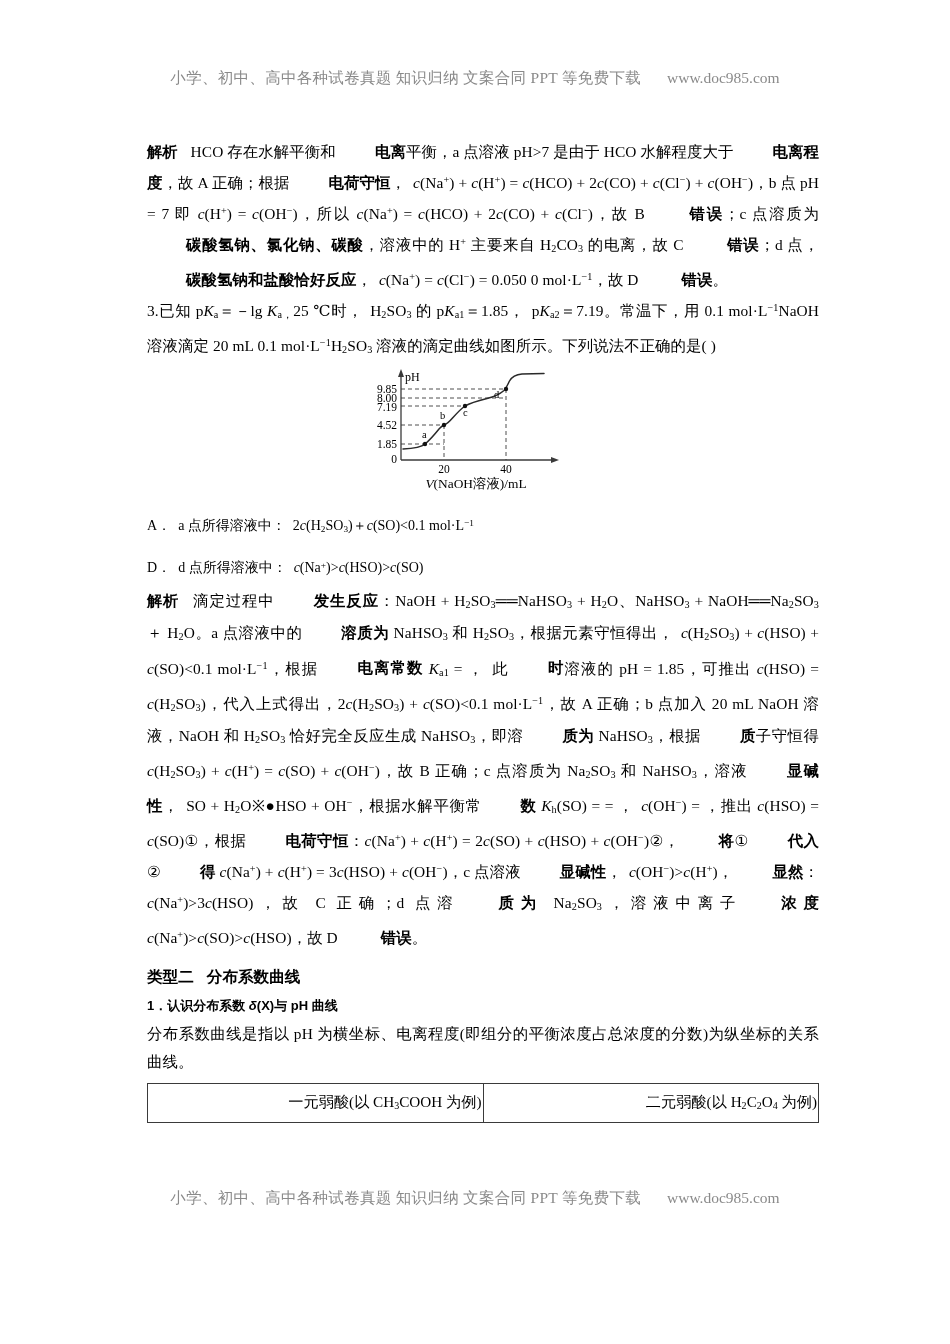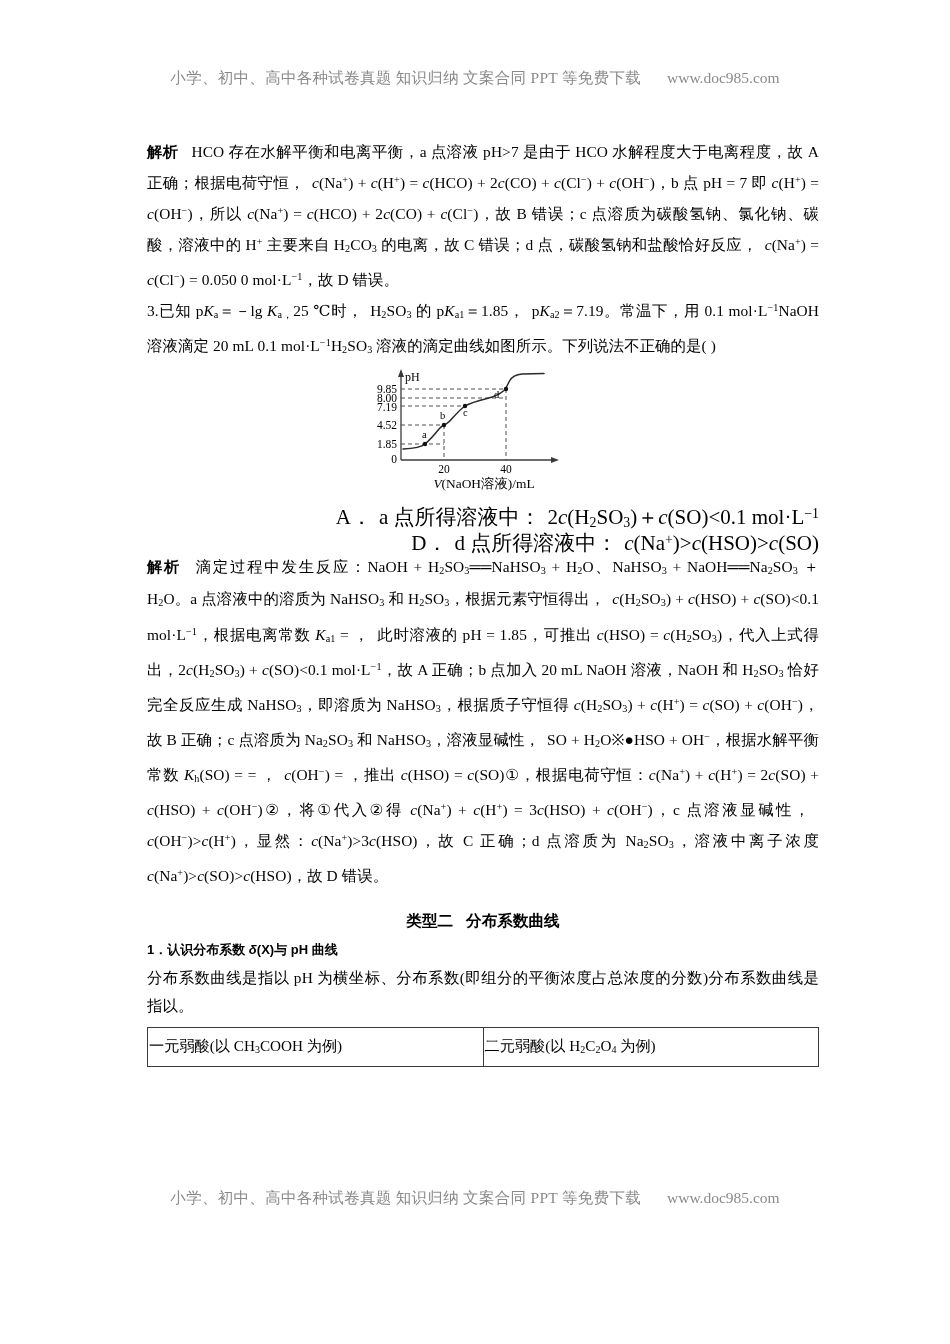--- a/index.html
+++ b/index.html
@@ -51,21 +51,22 @@
     letter-spacing: 0.1px;
   }
 
   .lbl {
     font-family: "Liberation Sans", "DejaVu Sans", sans-serif;
     font-weight: bold;
     font-size: 15.2px;
   }
   .bd {
     font-family: "Liberation Sans", "DejaVu Sans", sans-serif;
-    font-weight: normal;
+    font-weight: bold;
+    padding-left: 39px;
   }
   .sp { display: inline-block; width: 13px; }
   .sp-sm { display: inline-block; width: 7px; }
 
   i.v { font-style: italic; }
   sub { font-size: 0.66em; vertical-align: -0.22em; }
   sup { font-size: 0.66em; vertical-align: 0.45em; }
 
   .q-block { margin-top: 3px; }
 
@@ -76,64 +77,62 @@
     height: 137px;
     margin-top: 4px;
   }
   .figure-inner {
     position: absolute;
     left: 192px;
     top: 0;
   }
   .fig-caption {
     position: absolute;
-    left: 192px;
+    left: 184px;
     top: 107px;
     width: 290px;
     text-align: center;
     font-size: 13.4px;
   }
 
   
   .option {
-    font-size: 21px;
-    line-height: 17px;
+    font-size: 14px;
+    line-height: 36px;
     white-space: nowrap;
-    text-align: right;
   }
 
   .ans-line { margin-top: 2px; }
 
   
   .sec-head {
     font-family: "Liberation Sans", "DejaVu Sans", sans-serif;
     font-weight: bold;
     font-size: 15.6px;
     line-height: 29px;
-    margin-top: 16px;
-    text-align: center;
+    margin-top: 10px;
   }
   .sub-head {
     font-family: "Liberation Sans", "DejaVu Sans", sans-serif;
     font-weight: bold;
     font-size: 13px;
     line-height: 29px;
   }
 
   
   table.cmp {
     width: 672px;
     border-collapse: collapse;
     margin-top: 6px;
     table-layout: fixed;
   }
   table.cmp td {
     border: 1.3px solid #3a3a3a;
     height: 39px;
-    text-align: left;
+    text-align: right;
     vertical-align: middle;
     font-size: 15.2px;
   }
 </style>
 </head>
 <body>
 
 <div class="page">
 
   <div class="watermark wm-top">
@@ -205,21 +204,21 @@
     <div class="option"><span>A．</span><span class="sp-sm"></span>a 点所得溶液中：<span class="sp-sm"></span>2<i class="v">c</i>(H<sub>2</sub>SO<sub>3</sub>)＋<i class="v">c</i>(SO)&lt;0.1 mol·L<sup>−1</sup></div>
     <div class="option"><span>D．</span><span class="sp-sm"></span>d 点所得溶液中：<span class="sp-sm"></span><i class="v">c</i>(Na<sup>+</sup>)&gt;<i class="v">c</i>(HSO)&gt;<i class="v">c</i>(SO)</div>
 
 
     <p class="para"><span class="lbl">解析</span><span class="sp"></span>滴定过程中<span class="bd">发生反应</span>：NaOH + H<sub>2</sub>SO<sub>3</sub>══NaHSO<sub>3</sub> + H<sub>2</sub>O、NaHSO<sub>3</sub> + NaOH══Na<sub>2</sub>SO<sub>3</sub> ＋ H<sub>2</sub>O。a 点溶液中的<span class="bd">溶质为</span> NaHSO<sub>3</sub> 和 H<sub>2</sub>SO<sub>3</sub>，根据元素守恒得出，<span class="sp-sm"></span><i class="v">c</i>(H<sub>2</sub>SO<sub>3</sub>) + <i class="v">c</i>(HSO) + <i class="v">c</i>(SO)&lt;0.1 mol·L<sup>−1</sup>，根据<span class="bd">电离常数</span> <i class="v">K</i><sub>a1</sub> = ，<span class="sp-sm"></span>此<span class="bd">时</span>溶液的 pH = 1.85，可推出 <i class="v">c</i>(HSO) = <i class="v">c</i>(H<sub>2</sub>SO<sub>3</sub>)，代入上式得出，2<i class="v">c</i>(H<sub>2</sub>SO<sub>3</sub>) + <i class="v">c</i>(SO)&lt;0.1 mol·L<sup>−1</sup>，故 A 正确；b 点加入 20 mL NaOH 溶液，NaOH 和 H<sub>2</sub>SO<sub>3</sub> 恰好完全反应生成 NaHSO<sub>3</sub>，即溶<span class="bd">质为</span> NaHSO<sub>3</sub>，根据<span class="bd">质</span>子守恒得 <i class="v">c</i>(H<sub>2</sub>SO<sub>3</sub>) + <i class="v">c</i>(H<sup>+</sup>) = <i class="v">c</i>(SO) + <i class="v">c</i>(OH<sup>−</sup>)，故 B 正确；c 点溶质为 Na<sub>2</sub>SO<sub>3</sub> 和 NaHSO<sub>3</sub>，溶液<span class="bd">显碱性</span>，<span class="sp-sm"></span>SO + H<sub>2</sub>O※●HSO + OH<sup>−</sup>，根据水解平衡常<span class="bd">数</span> <i class="v">K</i><sub>h</sub>(SO) = = ，<span class="sp-sm"></span><i class="v">c</i>(OH<sup>−</sup>) = ，推出 <i class="v">c</i>(HSO) = <i class="v">c</i>(SO)①，根据<span class="bd">电荷守恒</span>：<i class="v">c</i>(Na<sup>+</sup>) + <i class="v">c</i>(H<sup>+</sup>) = 2<i class="v">c</i>(SO) + <i class="v">c</i>(HSO) + <i class="v">c</i>(OH<sup>−</sup>)②，<span class="bd">将</span>①<span class="bd">代入</span>②<span class="bd">得</span> <i class="v">c</i>(Na<sup>+</sup>) + <i class="v">c</i>(H<sup>+</sup>) = 3<i class="v">c</i>(HSO) + <i class="v">c</i>(OH<sup>−</sup>)，c 点溶液<span class="bd">显碱性</span>，<span class="sp-sm"></span><i class="v">c</i>(OH<sup>−</sup>)&gt;<i class="v">c</i>(H<sup>+</sup>)，<span class="bd">显然</span>：<i class="v">c</i>(Na<sup>+</sup>)&gt;3<i class="v">c</i>(HSO)，故 C 正确；d 点溶<span class="bd">质为</span> Na<sub>2</sub>SO<sub>3</sub>，溶液中离子<span class="bd">浓度</span> <i class="v">c</i>(Na<sup>+</sup>)&gt;<i class="v">c</i>(SO)&gt;<i class="v">c</i>(HSO)，故 D <span class="bd">错误</span>。</p>
 
     <div class="sec-head"><span>类型二</span><span class="sp"></span><span>分布系数曲线</span></div>
 
     <div class="sub-head"><span>1．</span>认识分布系数 <i class="v">δ</i>(X)与 pH 曲线</div>
 
-    <p class="para">分布系数曲线是指以 pH 为横坐标、分布系数(即组分的平衡浓度占总浓度的分数)分布系数曲线是指以。</p>
+    <p class="para">分布系数曲线是指以 pH 为横坐标、电离程度(即组分的平衡浓度占总浓度的分数)为纵坐标的关系曲线。</p>
 
     <table class="cmp">
       <tbody>
           <tr>
         <td>一元弱酸(以 CH<sub>3</sub>COOH 为例)</td>
         <td>二元弱酸(以 H<sub>2</sub>C<sub>2</sub>O<sub>4</sub> 为例)</td>
       </tr>
     </tbody>
       </table>
 

